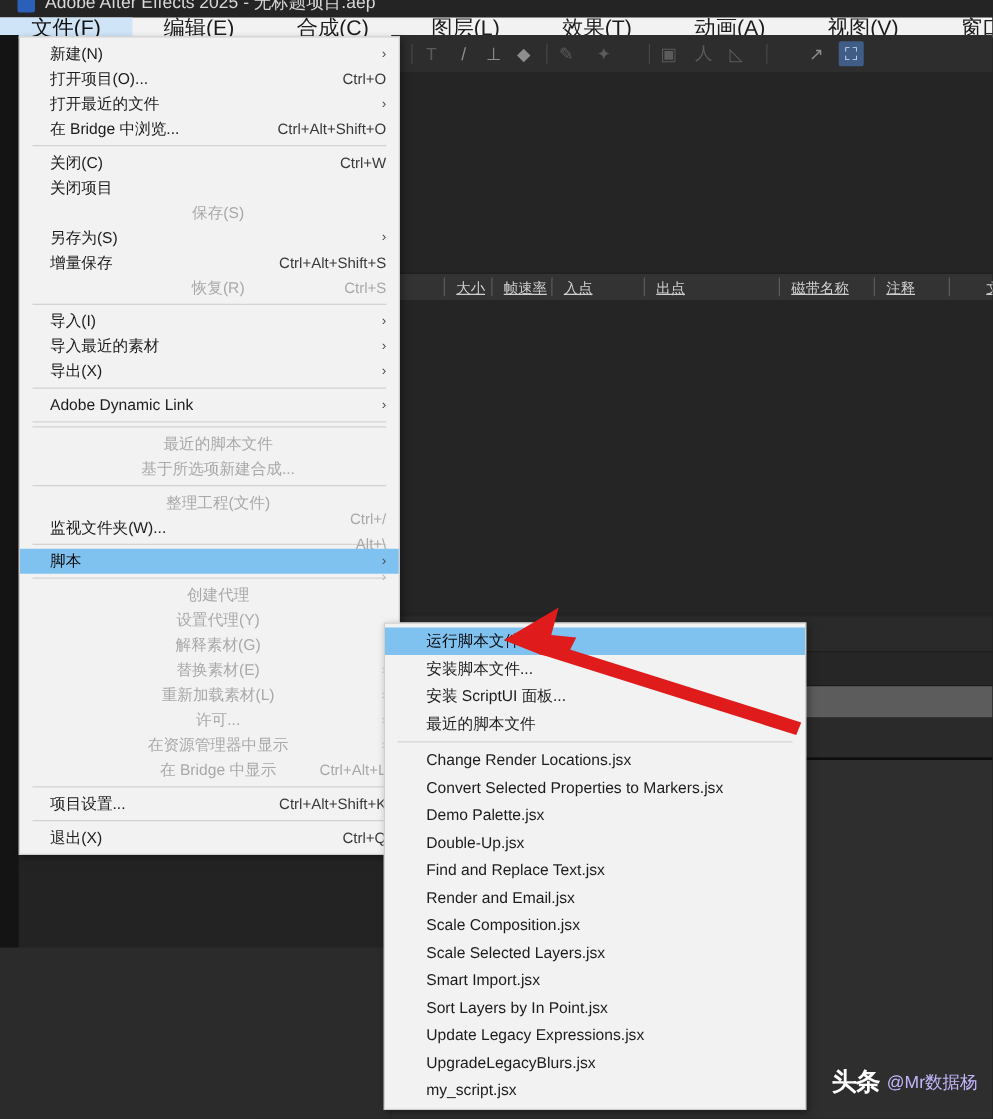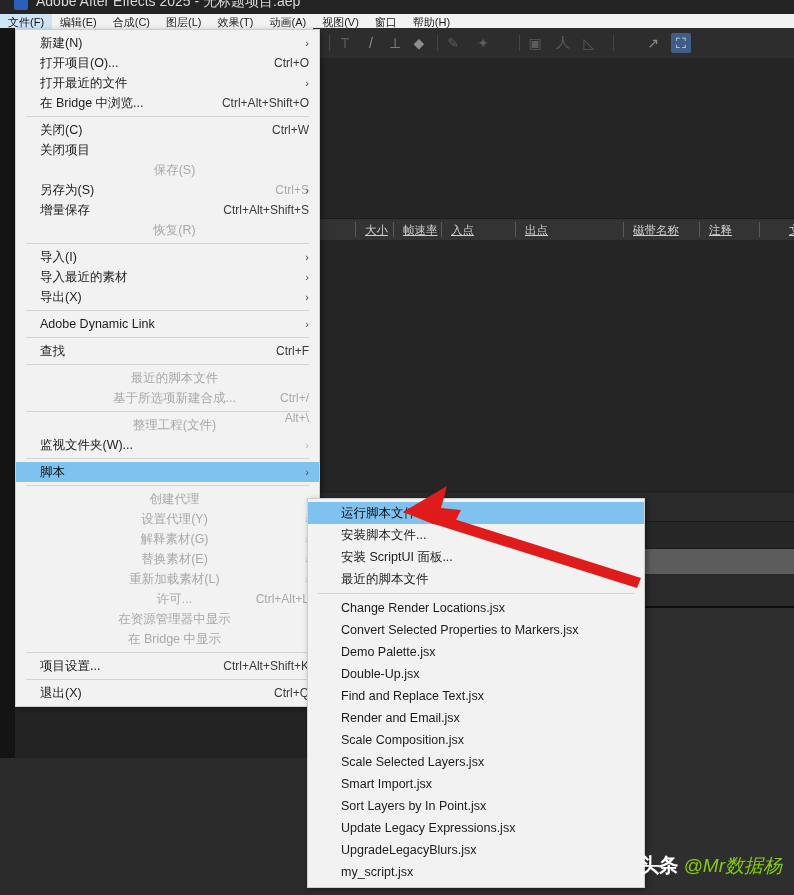--- a/index.html
+++ b/index.html
@@ -26,21 +26,21 @@
     font-family:"Liberation Sans",sans-serif;
   }
 
   
   .menubar{
     position:absolute;left:0;top:14px;width:794px;height:16px;
     background:#f2f2f2;
     display:flex;align-items:center;
   }
   .menubar .mitem{
-    font-size:11px;color:#1b1b1b;padding:1px 8px;white-space:nowrap;
+    font-size:17px;color:#1b1b1b;padding:1px 25px;white-space:nowrap;
     line-height:15px;
   }
   .menubar .mitem.active{background:#cfe4f7;color:#111;}
 
   
   .toolbar{
     position:absolute;left:313px;top:28px;width:481px;height:30px;
     background:#2d2d2d;border-bottom:1px solid #1c1c1c;
   }
   .tool{
@@ -97,20 +97,21 @@
     box-shadow:2px 2px 6px rgba(0,0,0,.35);
     padding:3px 0 3px 0;
     box-sizing:border-box;
   }
   .mi{
     position:relative;height:20px;line-height:20px;
     display:flex;align-items:center;
     padding:0 10px 0 24px;
     font-size:12.5px;color:#1c1c1c;white-space:nowrap;
     box-sizing:border-box;
+    gap:40px;
   }
   .mi.disabled{color:#a9a9a9;flex-direction:column;}
   .mi.hl{background:#7fc2f0;color:#0a0a0a;}
   .mi .lbl{flex:0 0 auto;}
   .mi .sc{
     margin-left:auto;font-size:12px;color:#3a3a3a;
     font-family:"Liberation Sans",sans-serif;
   }
   .mi.disabled .sc{color:#a9a9a9;}
   .mi .arw{
@@ -134,21 +135,21 @@
   
   .wm{
     position:absolute;right:12px;bottom:16px;
     display:flex;align-items:center;gap:6px;
   }
   .wm .badge{
     font-size:20px;font-weight:bold;color:#ffffff;letter-spacing:-1px;
     font-family:"Liberation Sans",sans-serif;
   }
   .wm .handle{
-    font-size:19px;color:#84cc16;font-family:"Liberation Sans",sans-serif;font-style:italic;
+    font-size:14px;color:#c4b5fd;font-family:"Liberation Sans",sans-serif;
   }
 </style>
 </head>
 <body>
 
 <div class="app">
 
   <div class="titlebar">
     <div class="tb-icon"></div>
     <div class="tb-text">Adobe After Effects 2025 - 无标题项目.aep</div>
@@ -269,24 +270,20 @@
       <div class="mi">
         <span class="lbl">导出(X)</span>
         <span class="arw">›</span>
       </div>
       <div class="msep"></div>
       <div class="mi">
         <span class="lbl">Adobe Dynamic Link</span>
         <span class="arw">›</span>
       </div>
       <div class="msep"></div>
-      <div class="mi">
-        <span class="lbl">查找</span>
-        <span class="sc">Ctrl+F</span>
-      </div>
       <div class="msep"></div>
       <div class="mi disabled">
         <span class="lbl">最近的脚本文件</span>
         <span class="sc">Ctrl+/</span>
       </div>
       <div class="mi disabled">
         <span class="lbl">基于所选项新建合成...</span>
         <span class="sc">Alt+\</span>
       </div>
       <div class="msep"></div>

